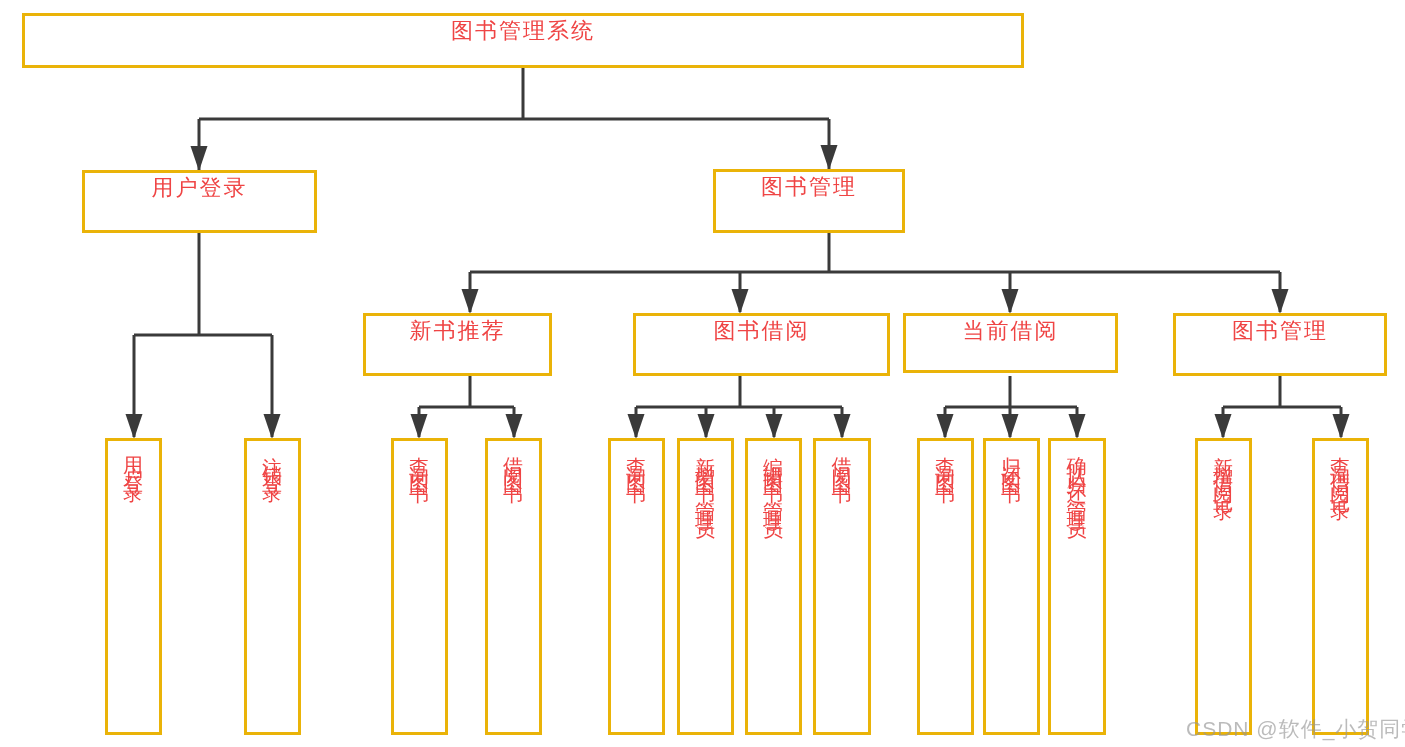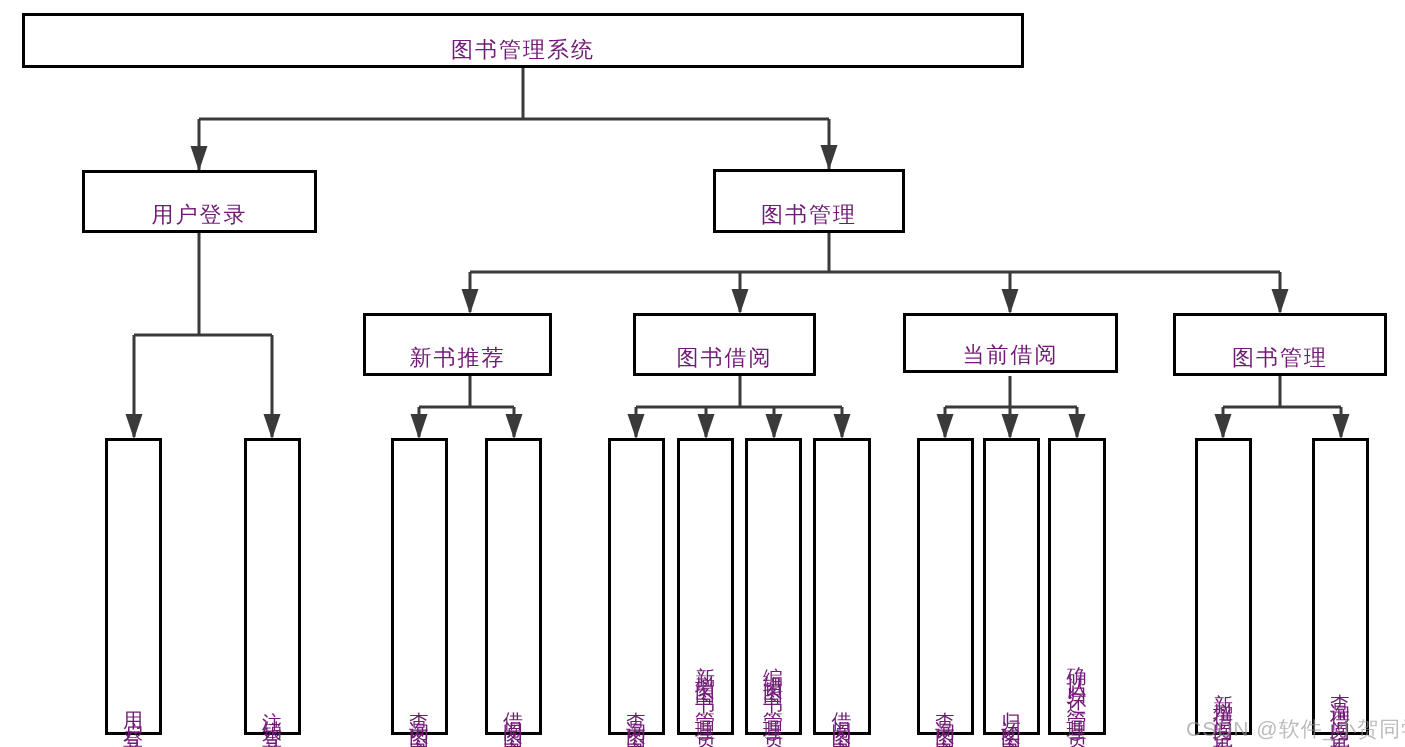--- a/index.html
+++ b/index.html
@@ -4,23 +4,23 @@
 <style>
   html,body{margin:0;padding:0;}
   body{
     width:1405px;height:747px;position:relative;overflow:hidden;
     background:#ffffff;
     font-family:"Liberation Sans","DejaVu Sans",sans-serif;
   }
   #connectors{position:absolute;left:0;top:0;pointer-events:none;}
   .box{
     position:absolute;box-sizing:border-box;
-    background:#ffffff;border:3px solid #000000;
-    display:flex;align-items:flex-end;justify-content:center;
-    color:#701a75;
+    background:#ffffff;border:3px solid #eab308;
+    display:flex;align-items:flex-start;justify-content:center;
+    color:#ef4444;
   }
   .h-box{font-size:22px;letter-spacing:2px;white-space:nowrap;}
   .v-box{font-size:20px;}
   .v-box .vtext{
     writing-mode:vertical-rl;
     text-orientation:mixed;
     letter-spacing:9px;
     line-height:1;
     white-space:nowrap;
   }
@@ -70,21 +70,21 @@
 <div class="box h-box" style="left:82px;top:170px;width:235px;height:63px">
   <span>用户登录</span>
 </div>
 <div class="box h-box" style="left:713px;top:169px;width:192px;height:64px">
   <span>图书管理</span>
 </div>
 
 <div class="box h-box" style="left:363px;top:313px;width:189px;height:63px">
   <span>新书推荐</span>
 </div>
-<div class="box h-box" style="left:633px;top:313px;width:183px;height:63px">
+<div class="box h-box" style="left:633px;top:313px;width:257px;height:63px">
   <span>图书借阅</span>
 </div>
 <div class="box h-box" style="left:903px;top:313px;width:215px;height:60px">
   <span>当前借阅</span>
 </div>
 <div class="box h-box" style="left:1173px;top:313px;width:214px;height:63px">
   <span>图书管理</span>
 </div>
 
 <div class="box v-box" style="left:105px;top:438px;width:57px;height:297px">

